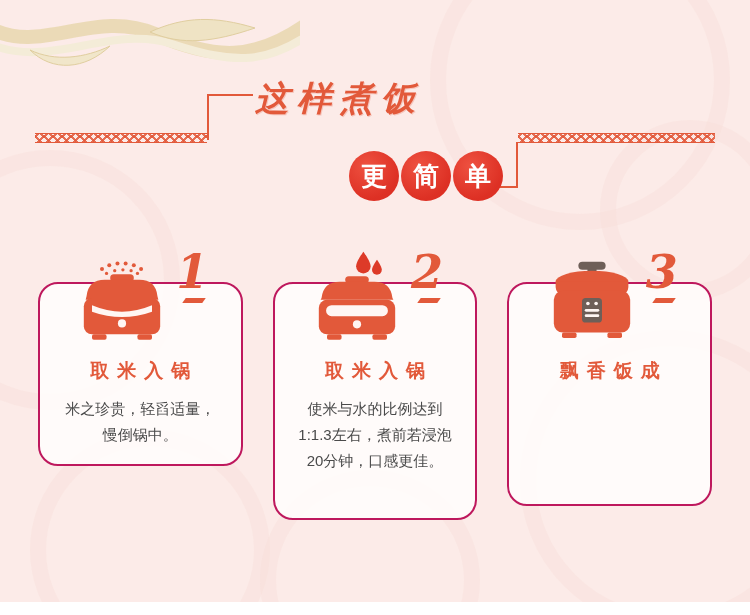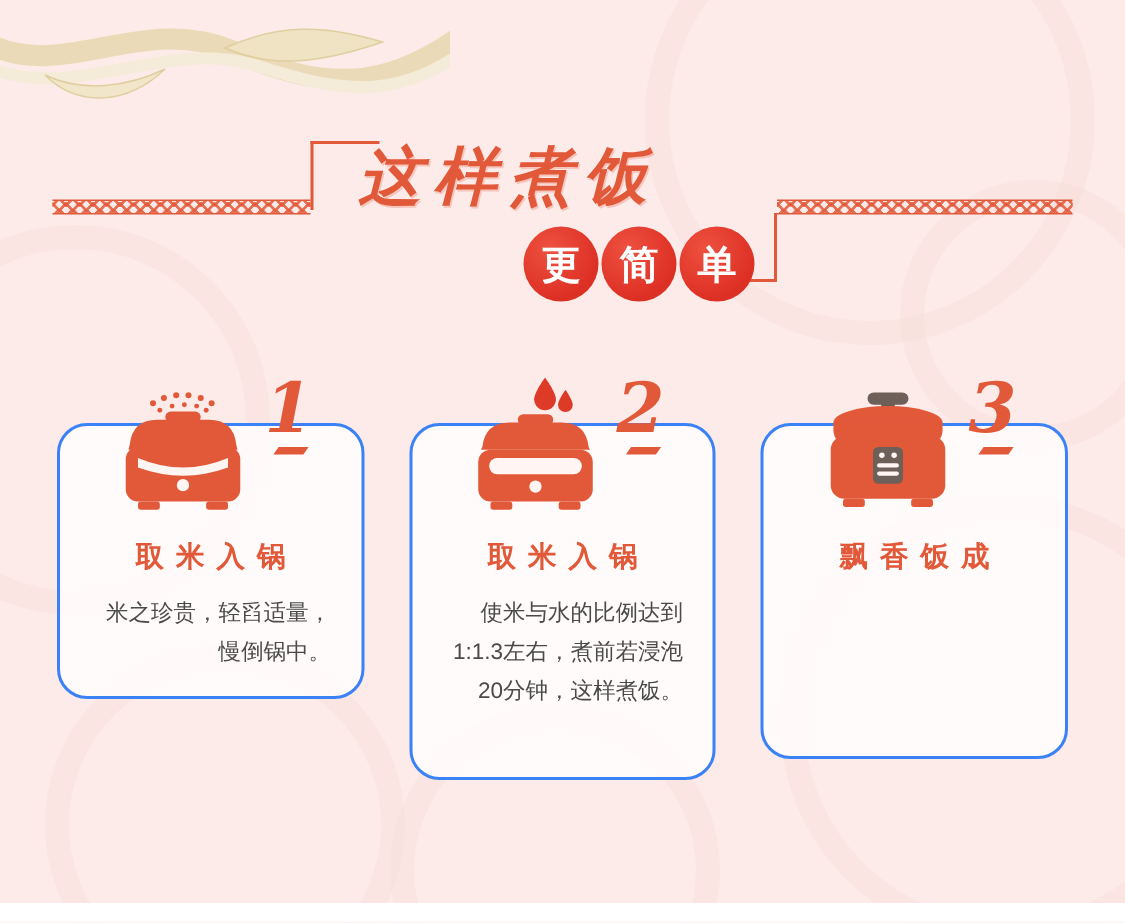--- a/index.html
+++ b/index.html
@@ -54,23 +54,23 @@
     border-top: 2px solid #e2593a;
   }
   .bracket-br {
     position: absolute; left: 470px; top: 142px;
     width: 48px; height: 46px;
     border-right: 2px solid #e2593a;
     border-bottom: 2px solid #e2593a;
   }
 
   .title-main {
-    position: absolute; left: 215px; top: 90px; width: 240px;
+    position: absolute; left: 215px; top: 76px; width: 240px;
     text-align: center;
-    font-size: 42px;
+    font-size: 34px;
     font-weight: bold;
     font-style: italic;
     letter-spacing: 8px;
     padding-left: 8px;
     color: #e2593a;
     text-shadow: 1px 1px 0 rgba(226,89,58,0.25);
     white-space: nowrap;
   }
 
   .subtitle { position: absolute; left: 349px; top: 151px; display: flex; gap: 2px; }
@@ -102,38 +102,38 @@
     margin: 4px 0 0 4px;
     position: relative;
   }
   .card-num::after {
     content: ""; position: absolute; left: 8px; bottom: -10px;
     width: 20px; height: 5px; background: #e2593a;
     transform: skewX(-35deg);
   }
 
   .card {
-    border: 2px solid #3b82f6;
+    border: 2px solid #be185d;
     border-radius: 20px;
     background: rgba(255, 253, 252, 0.88);
     padding: 74px 16px 16px;
   }
   .card-wrap:nth-child(1) .card { min-height: 182px; }
   .card-wrap:nth-child(2) .card { min-height: 238px; }
   .card-wrap:nth-child(3) .card { min-height: 224px; }
 
   .card-title {
     color: #e2593a; font-size: 19px; font-weight: bold;
     letter-spacing: 8px; padding-left: 8px;
     text-align: center; margin-bottom: 12px;
     white-space: nowrap;
   }
   .card-body {
     color: #4a4a4a; font-size: 15px; line-height: 1.72;
-    padding: 0 4px; text-align: right;
+    padding: 0 4px; text-align: center;
   }
 
   .footer-strip {
     position: absolute; left: 0; right: 0; bottom: 0; height: 13px;
     background: #ffffff; z-index: 4;
   }
 </style>
 </head>
 <body>
 
@@ -214,21 +214,21 @@
           <rect x="13" y="54" width="84" height="38" rx="9" fill="#e2593a"></rect>
           <rect x="21" y="60" width="68" height="12" rx="6" fill="#fff6f3"></rect>
           <circle cx="55" cy="81" r="4.5" fill="#fff6f3"></circle>
           <rect x="22" y="92" width="16" height="6" rx="2" fill="#e2593a"></rect>
           <rect x="72" y="92" width="16" height="6" rx="2" fill="#e2593a"></rect>
         </svg>
         <div class="card-num">2</div>
       </div>
       <div class="card">
         <div class="card-title">取米入锅</div>
-        <div class="card-body">使米与水的比例达到1:1.3左右，煮前若浸泡20分钟，这样煮饭。</div>
+        <div class="card-body">使米与水的比例达到1:1.3左右，煮前若浸泡20分钟，口感更佳。</div>
       </div>
     </div>
 
     <div class="card-wrap">
       <div class="icon-cluster">
         <svg width="100" height="96" viewBox="0 0 110 104">
           <rect x="40" y="12" width="30" height="9" rx="4.5" fill="#6e5f58"></rect>
           <rect x="50" y="19" width="10" height="8" fill="#6e5f58"></rect>
           <ellipse cx="55" cy="34" rx="40" ry="12" fill="#e2593a"></ellipse>
           <path d="M15 34 h80 v6 a10 10 0 0 1 -10 10 h-60 a10 10 0 0 1 -10 -10 z" fill="#e2593a"></path>

